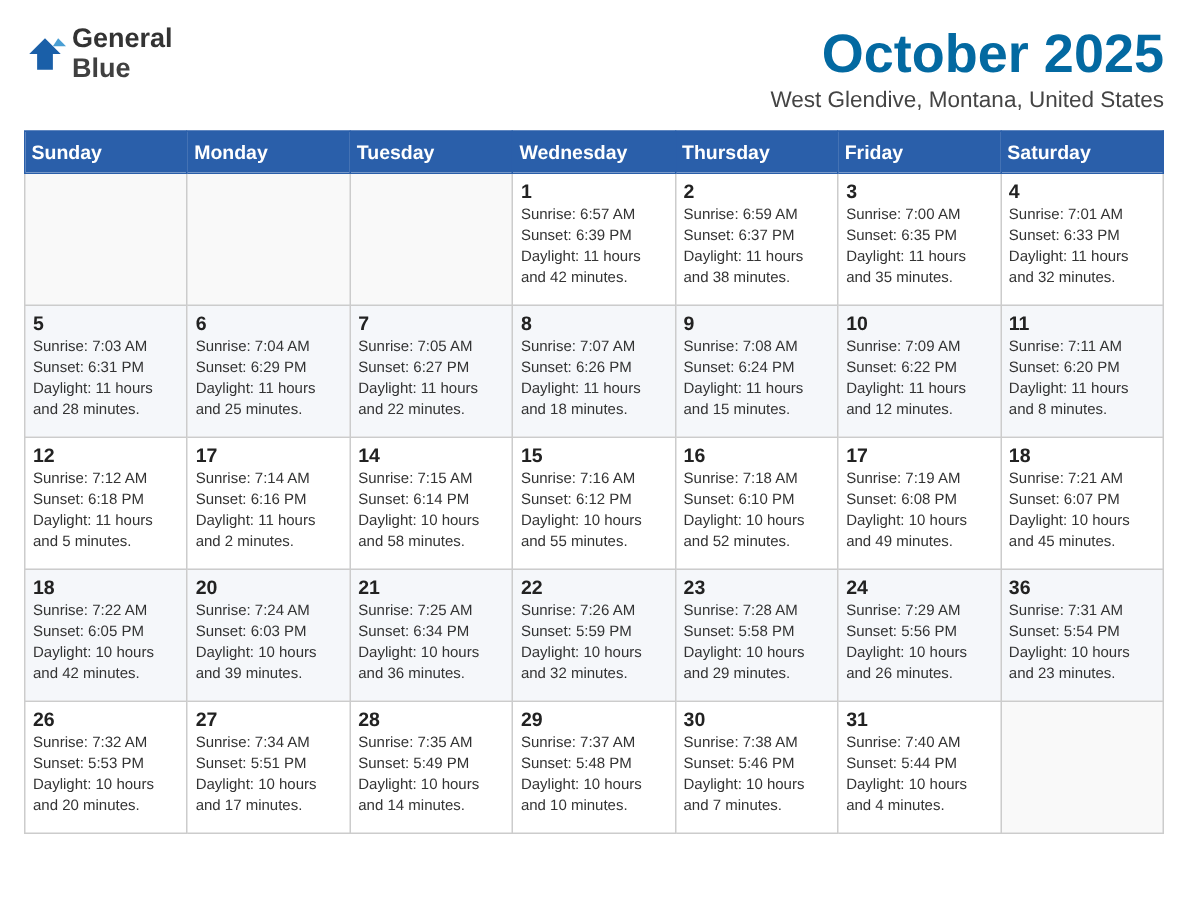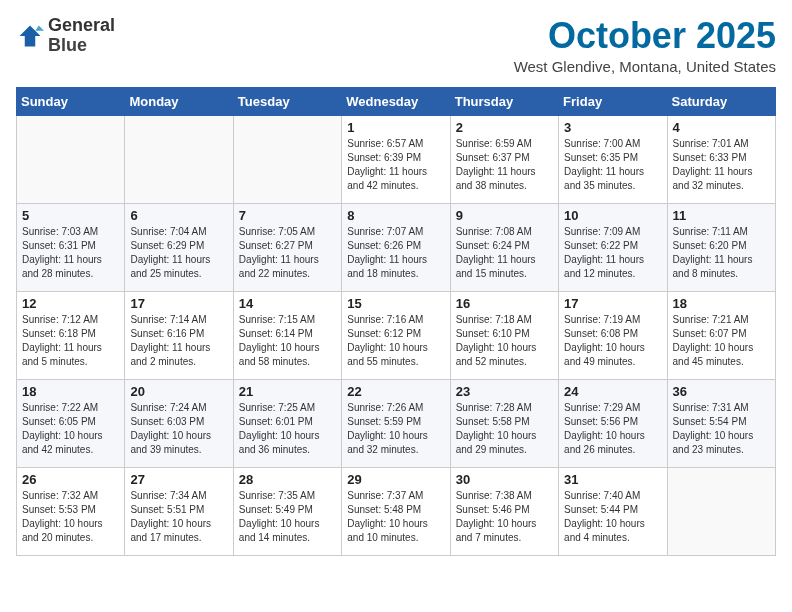--- a/index.html
+++ b/index.html
@@ -247,21 +247,21 @@
         </td>
         <td>
           <span class="day-num">20</span>
           <div class="day-info">Sunrise: 7:24 AM
 Sunset: 6:03 PM
 Daylight: 10 hours and 39 minutes.</div>
         </td>
         <td>
           <span class="day-num">21</span>
           <div class="day-info">Sunrise: 7:25 AM
-Sunset: 6:01 PM
+Sunset: 6:34 PM
 Daylight: 10 hours and 36 minutes.</div>
         </td>
         <td>
           <span class="day-num">22</span>
           <div class="day-info">Sunrise: 7:26 AM
 Sunset: 5:59 PM
 Daylight: 10 hours and 32 minutes.</div>
         </td>
         <td>
           <span class="day-num">23</span>

